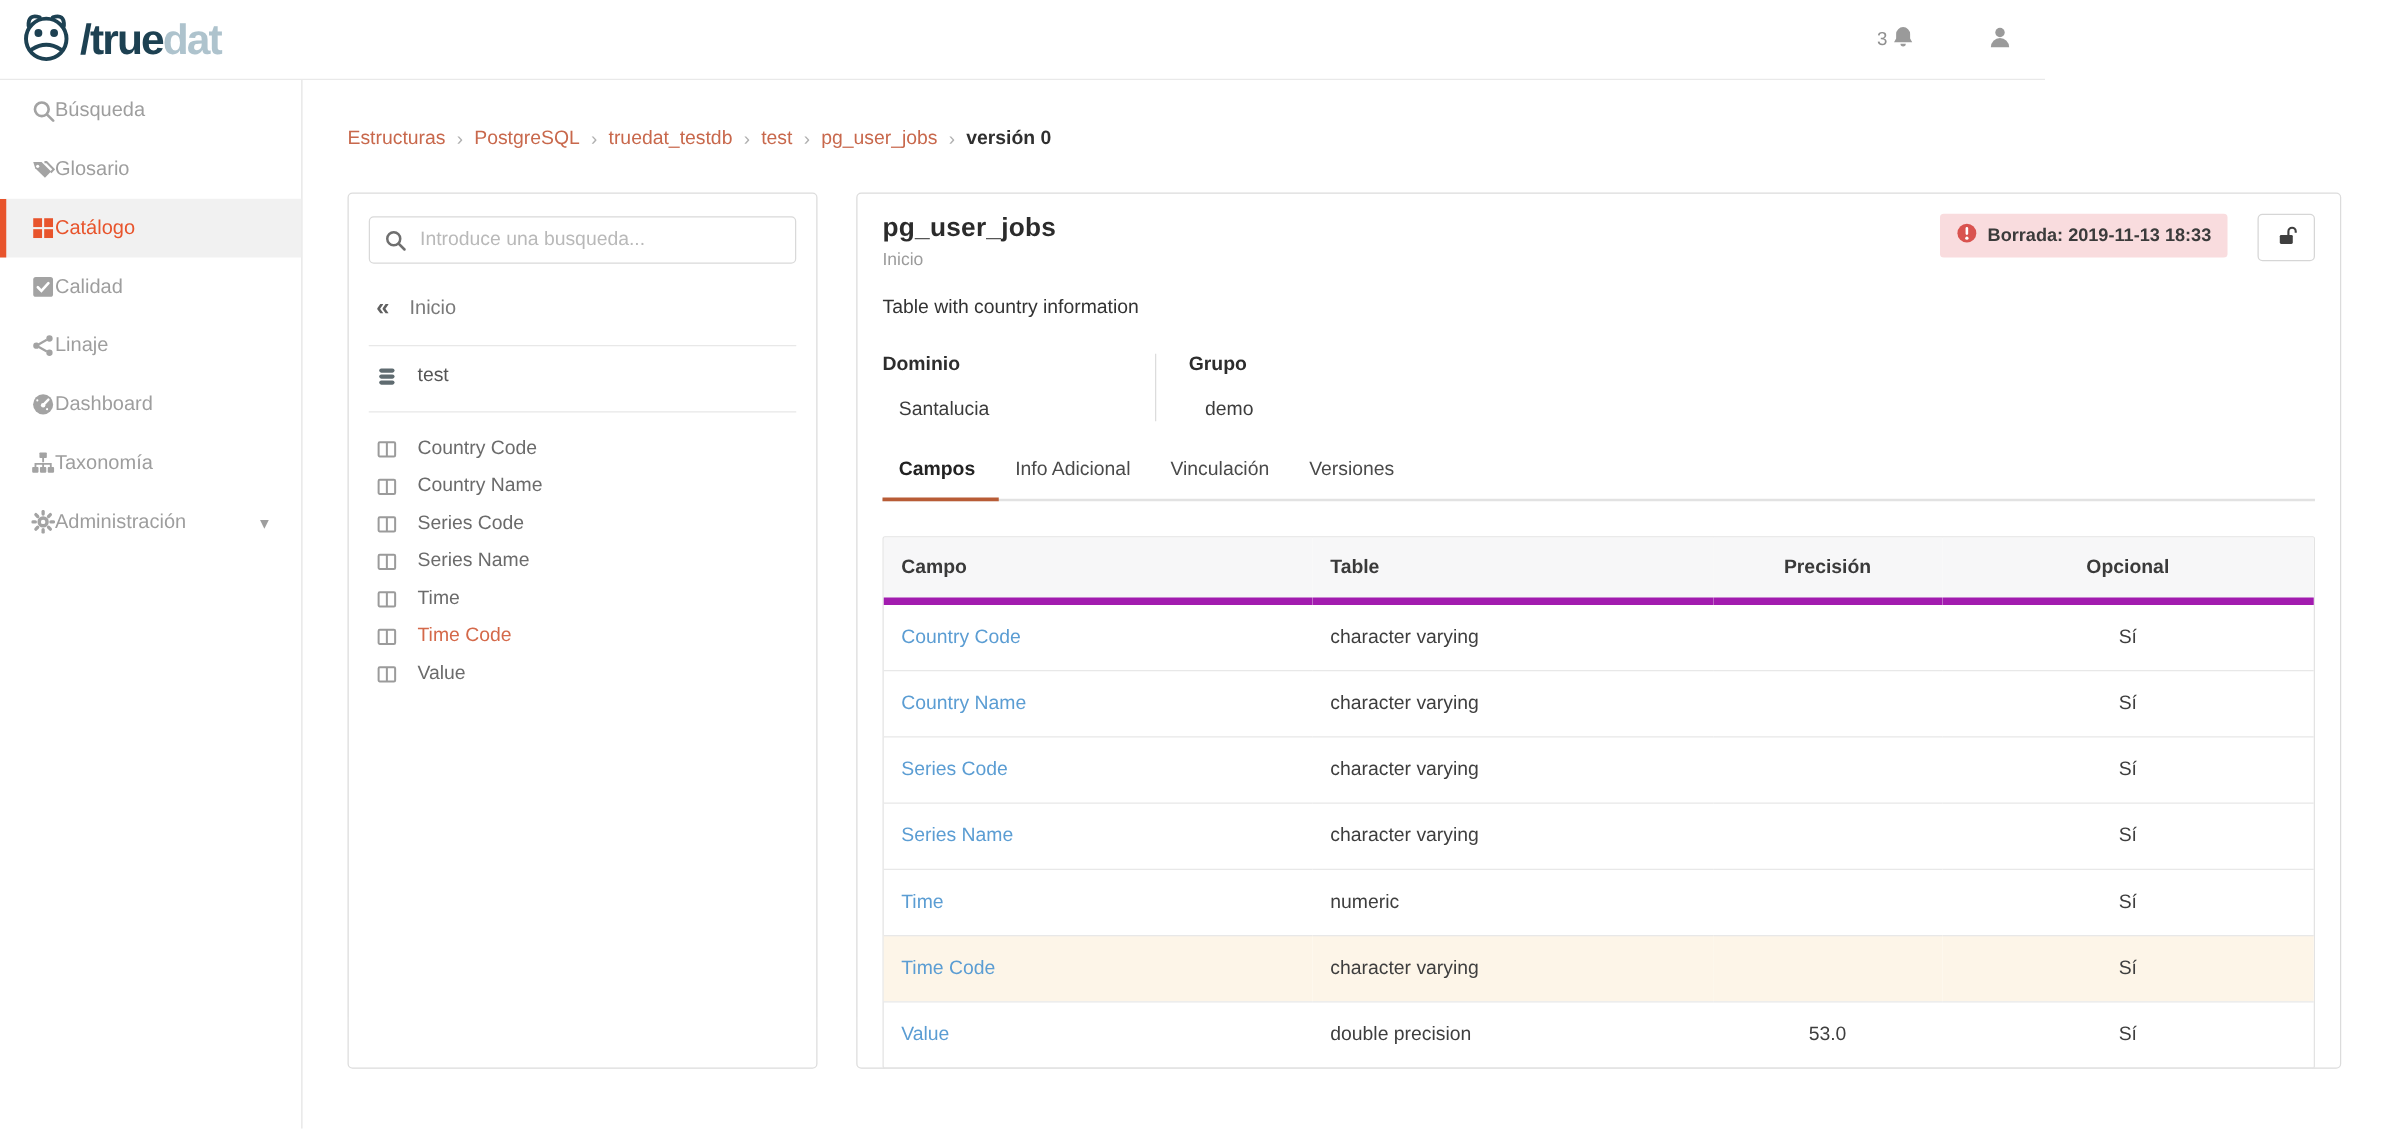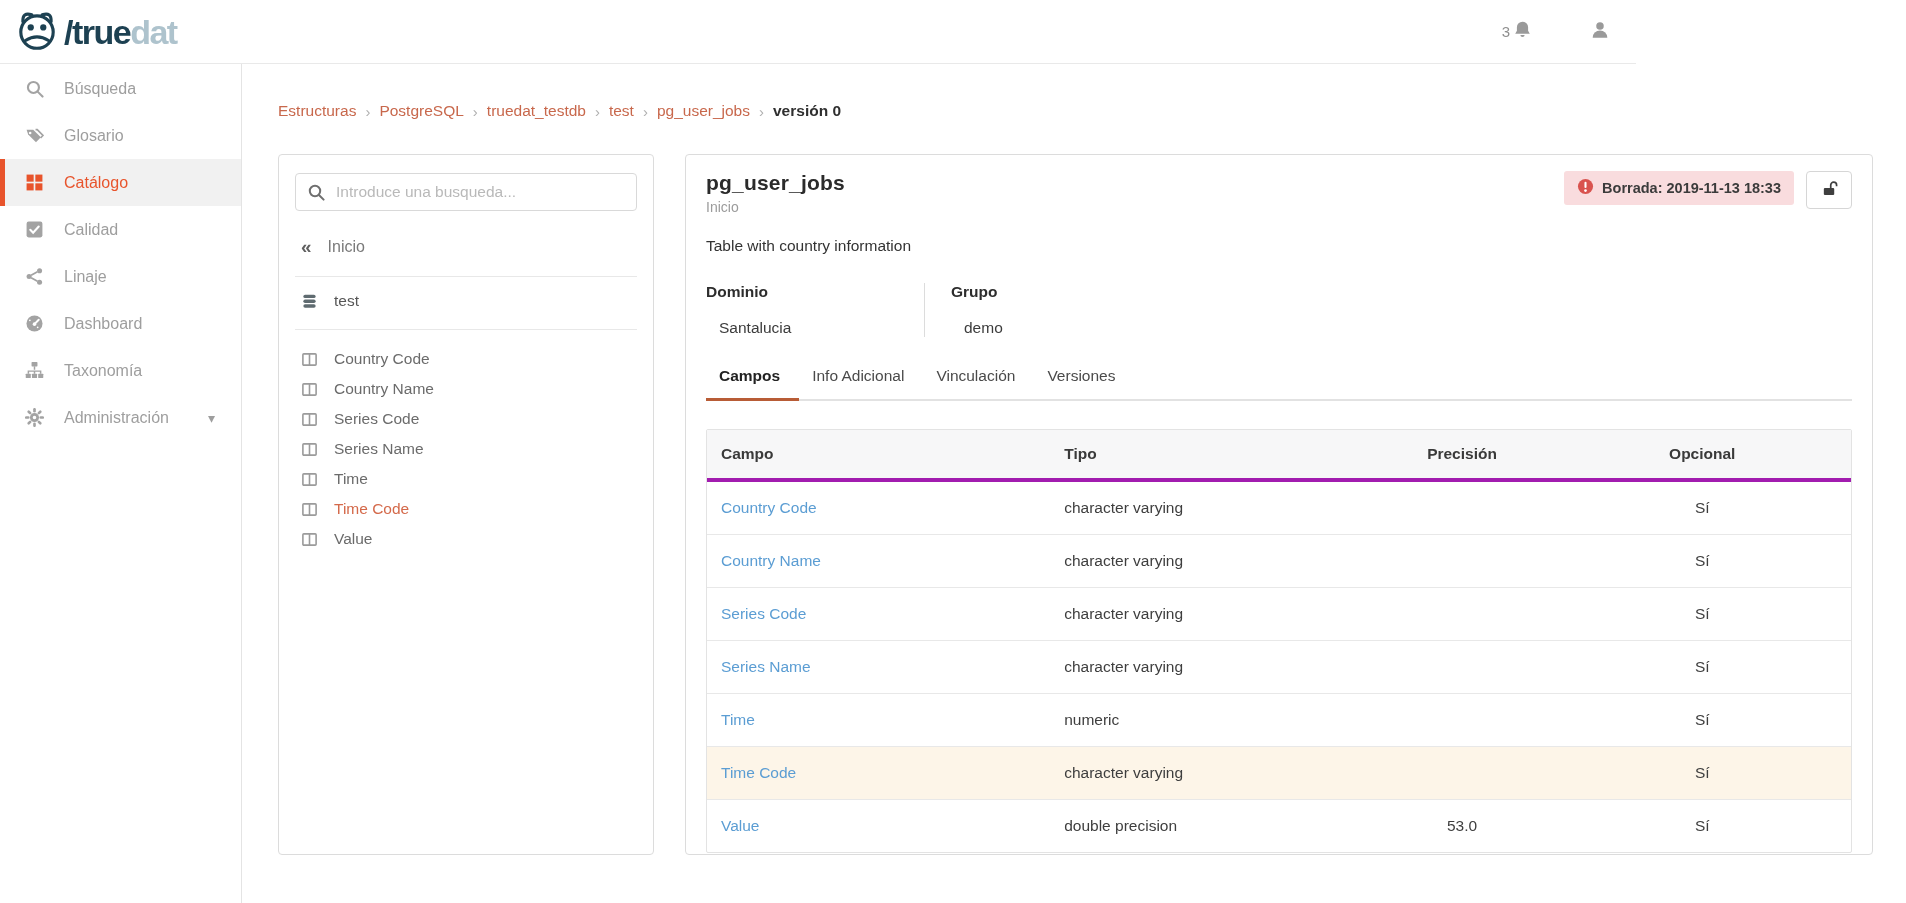--- a/index.html
+++ b/index.html
@@ -15,21 +15,21 @@
   .logo-dark { color:#1d4152; }
   .logo-light { color:#aec3cd; }
   .topbar-right { margin-left:auto; display:flex; align-items:center; gap:58px; }
   .notif { display:flex; align-items:center; gap:3px; color:#9a9a9a; }
   .notif-count { font-size:15px; color:#8f8f8f; }
   .icon-btn { background:none; border:none; cursor:pointer; color:#9a9a9a; display:flex; align-items:center; }
 
   
   .sidenav { position:absolute; top:64px; left:0; bottom:0; width:242px; background:#fff;
     border-right:1px solid #e4e4e4; padding-top:1px; }
-  .nav-item { height:47px; display:flex; align-items:center; padding-left:24px; gap:20px;
+  .nav-item { height:47px; display:flex; align-items:center; padding-left:24px; 
     color:#9e9e9e; font-size:16px; cursor:pointer; position:relative; }
   .nav-item.active { background:#f1f1f1; color:#e8542c; box-shadow:inset 5px 0 0 #e8542c; }
   .nav-icon { width:20px; height:20px; display:flex; align-items:center; justify-content:center; color:#a3a3a3; }
   .nav-item.active .nav-icon { color:#e8542c; }
   .nav-caret { margin-left:auto; margin-right:26px; font-size:14px; color:#9e9e9e; }
 
   
   .breadcrumb { position:absolute; left:278px; top:102px; font-size:15.5px; display:flex; align-items:flex-end; gap:9px; }
   .breadcrumb a { color:#c8684c; text-decoration:none; cursor:pointer; }
   .breadcrumb .sep { color:#b0b0b0; font-size:15px; }
@@ -55,21 +55,21 @@
   .field-list { margin-top:14px; }
   .field-row { height:30px; display:flex; align-items:center; gap:16px; padding:0 6px;
     font-size:15.5px; color:#6b6b6b; cursor:pointer; }
   .field-row .f-icon { color:#9b9b9b; display:flex; }
   .field-row.selected { color:#d4694a; }
 
   
   .detail-head { display:flex; align-items:flex-start; }
   .d-title { font-size:21px; font-weight:600; color:#2b2b2b; letter-spacing:.2px; }
   .d-sub { font-size:14px; color:#9c9c9c; margin-top:4px; }
-  .head-right { margin-left:auto; display:flex; align-items:flex-start; gap:12px; }
+  .head-right { margin-left:auto; display:flex; align-items:flex-start; gap:24px; }
   .status-badge { background:#f9dcde; border-radius:3px; padding:7px 13px; display:flex; align-items:center; gap:8px;
     font-size:14.5px; font-weight:bold; color:#3b3b3b; }
   .lock-btn { width:46px; height:38px; background:#fff; border:1px solid #d6d6d6; border-radius:4px;
     display:flex; align-items:center; justify-content:center; color:#3f3f3f; cursor:pointer; }
 
   .d-desc { margin-top:22px; font-size:15.5px; color:#333; }
 
   .meta { margin-top:28px; display:flex; }
   .meta-col { padding-right:26px; }
   .meta-col + .meta-col { border-left:1px solid #dcdcdc; padding-left:26px; }
@@ -78,21 +78,21 @@
   .meta-value { margin-top:18px; padding-left:13px; font-size:15.5px; color:#3c3c3c; }
 
   
   .tabs { margin-top:30px; display:flex; border-bottom:2px solid #e2e2e2; }
   .tab { padding:0 19px 13px 13px; font-size:15.5px; color:#4a4a4a; cursor:pointer; margin-bottom:-2px; }
   .tab.active { font-weight:bold; color:#222; border-bottom:3px solid #b85c36; }
 
   
   .fields-table { margin-top:28px; width:100%; border:1px solid #e3e3e3; border-collapse:separate; border-spacing:0; border-radius:2px; }
   .fields-table th { background:#f7f7f8; text-align:left; font-size:15.5px; font-weight:bold; color:#3a3a3a;
-    padding:15px 14px; border-bottom:4px solid #a21caf; }
+    padding:15px 14px; border-bottom:6px solid #a21caf; }
   .fields-table td { font-size:15.5px; color:#3e3e3e; padding:17px 14px; height:52px; }
   .fields-table tbody tr + tr td { border-top:1px solid #e8e8e8; }
   .fields-table .c-center { text-align:center; }
   .fields-table a.campo-link { color:#5b9dd3; text-decoration:none; cursor:pointer; }
   .fields-table tr.highlighted td { background:#fdf5e8; }
 </style>
 </head>
 <body>
 
 <div class="app">
@@ -403,21 +403,21 @@
     <table class="fields-table">
       <colgroup>
           <col style="width:30%">
           <col style="width:28%">
           <col style="width:16%">
           <col style="width:26%">
         </colgroup>
       <thead>
         <tr>
           <th>Campo</th>
-          <th>Tipo</th>
+          <th>Table</th>
           <th class="c-center">Precisión</th>
           <th class="c-center">Opcional</th>
         </tr>
       </thead>
       <tbody>
         <tr>
           <td><a class="campo-link">Country Code</a></td>
           <td>character varying</td>
           <td class="c-center"></td>
           <td class="c-center">Sí</td>

